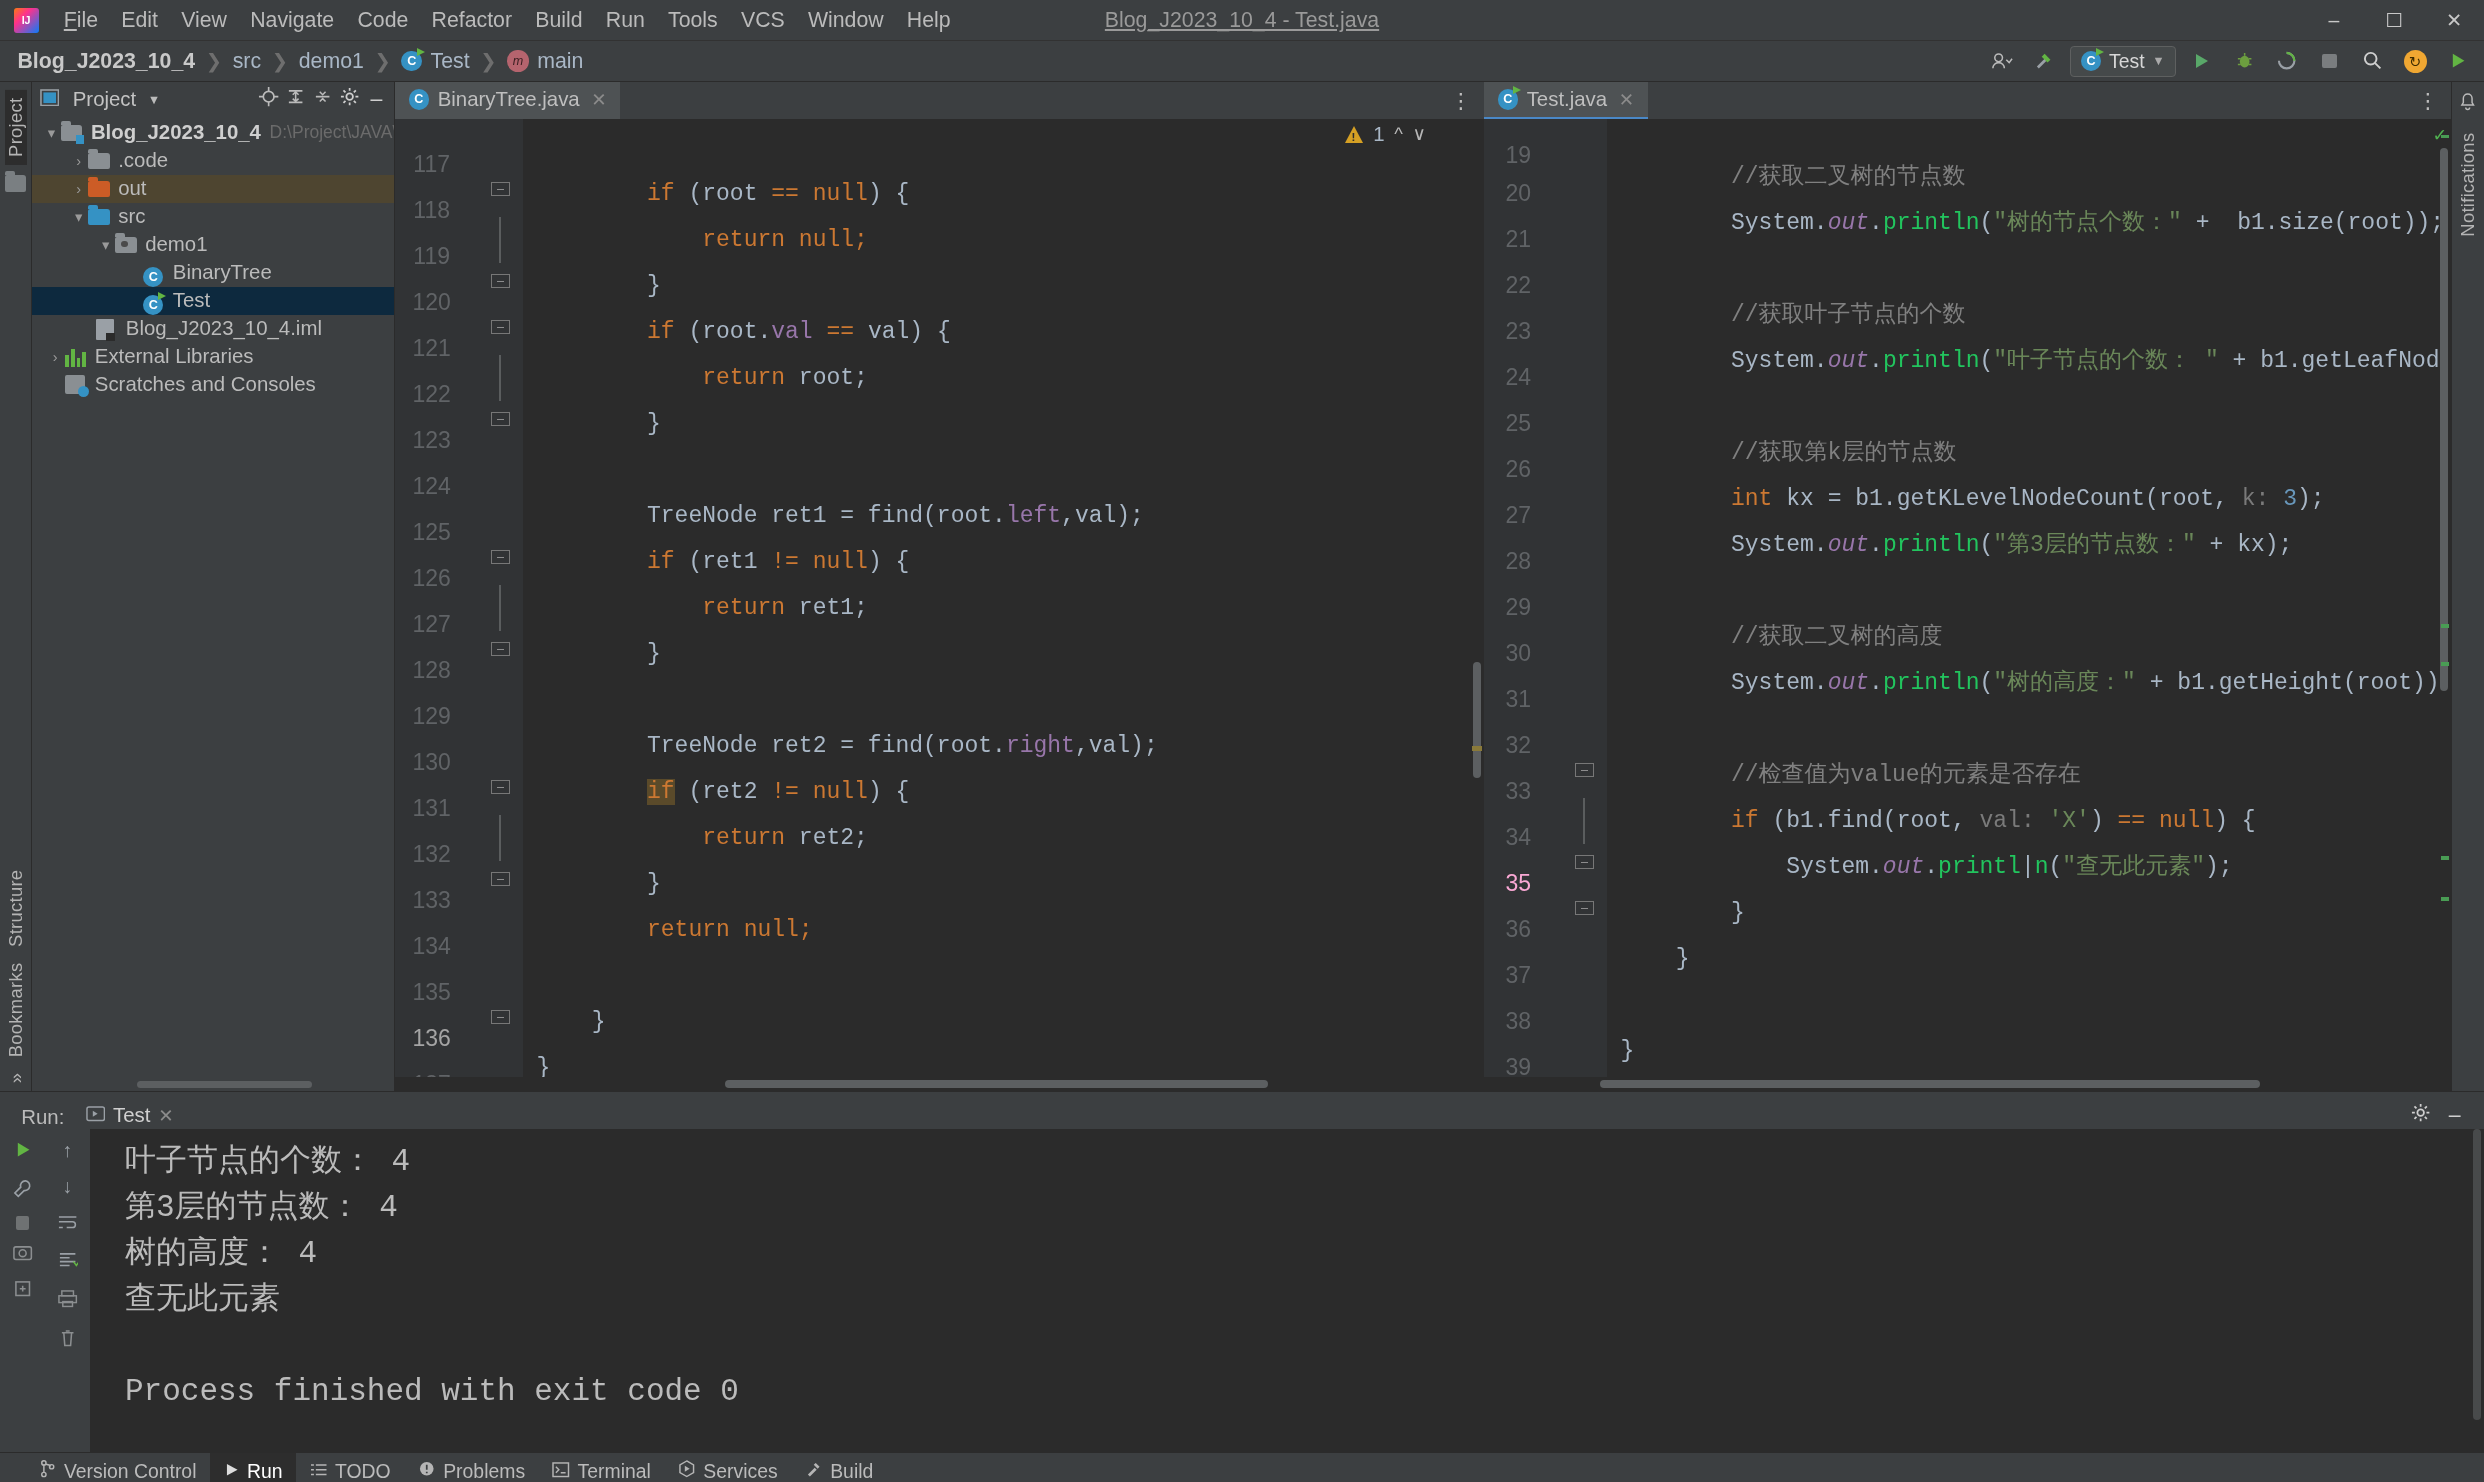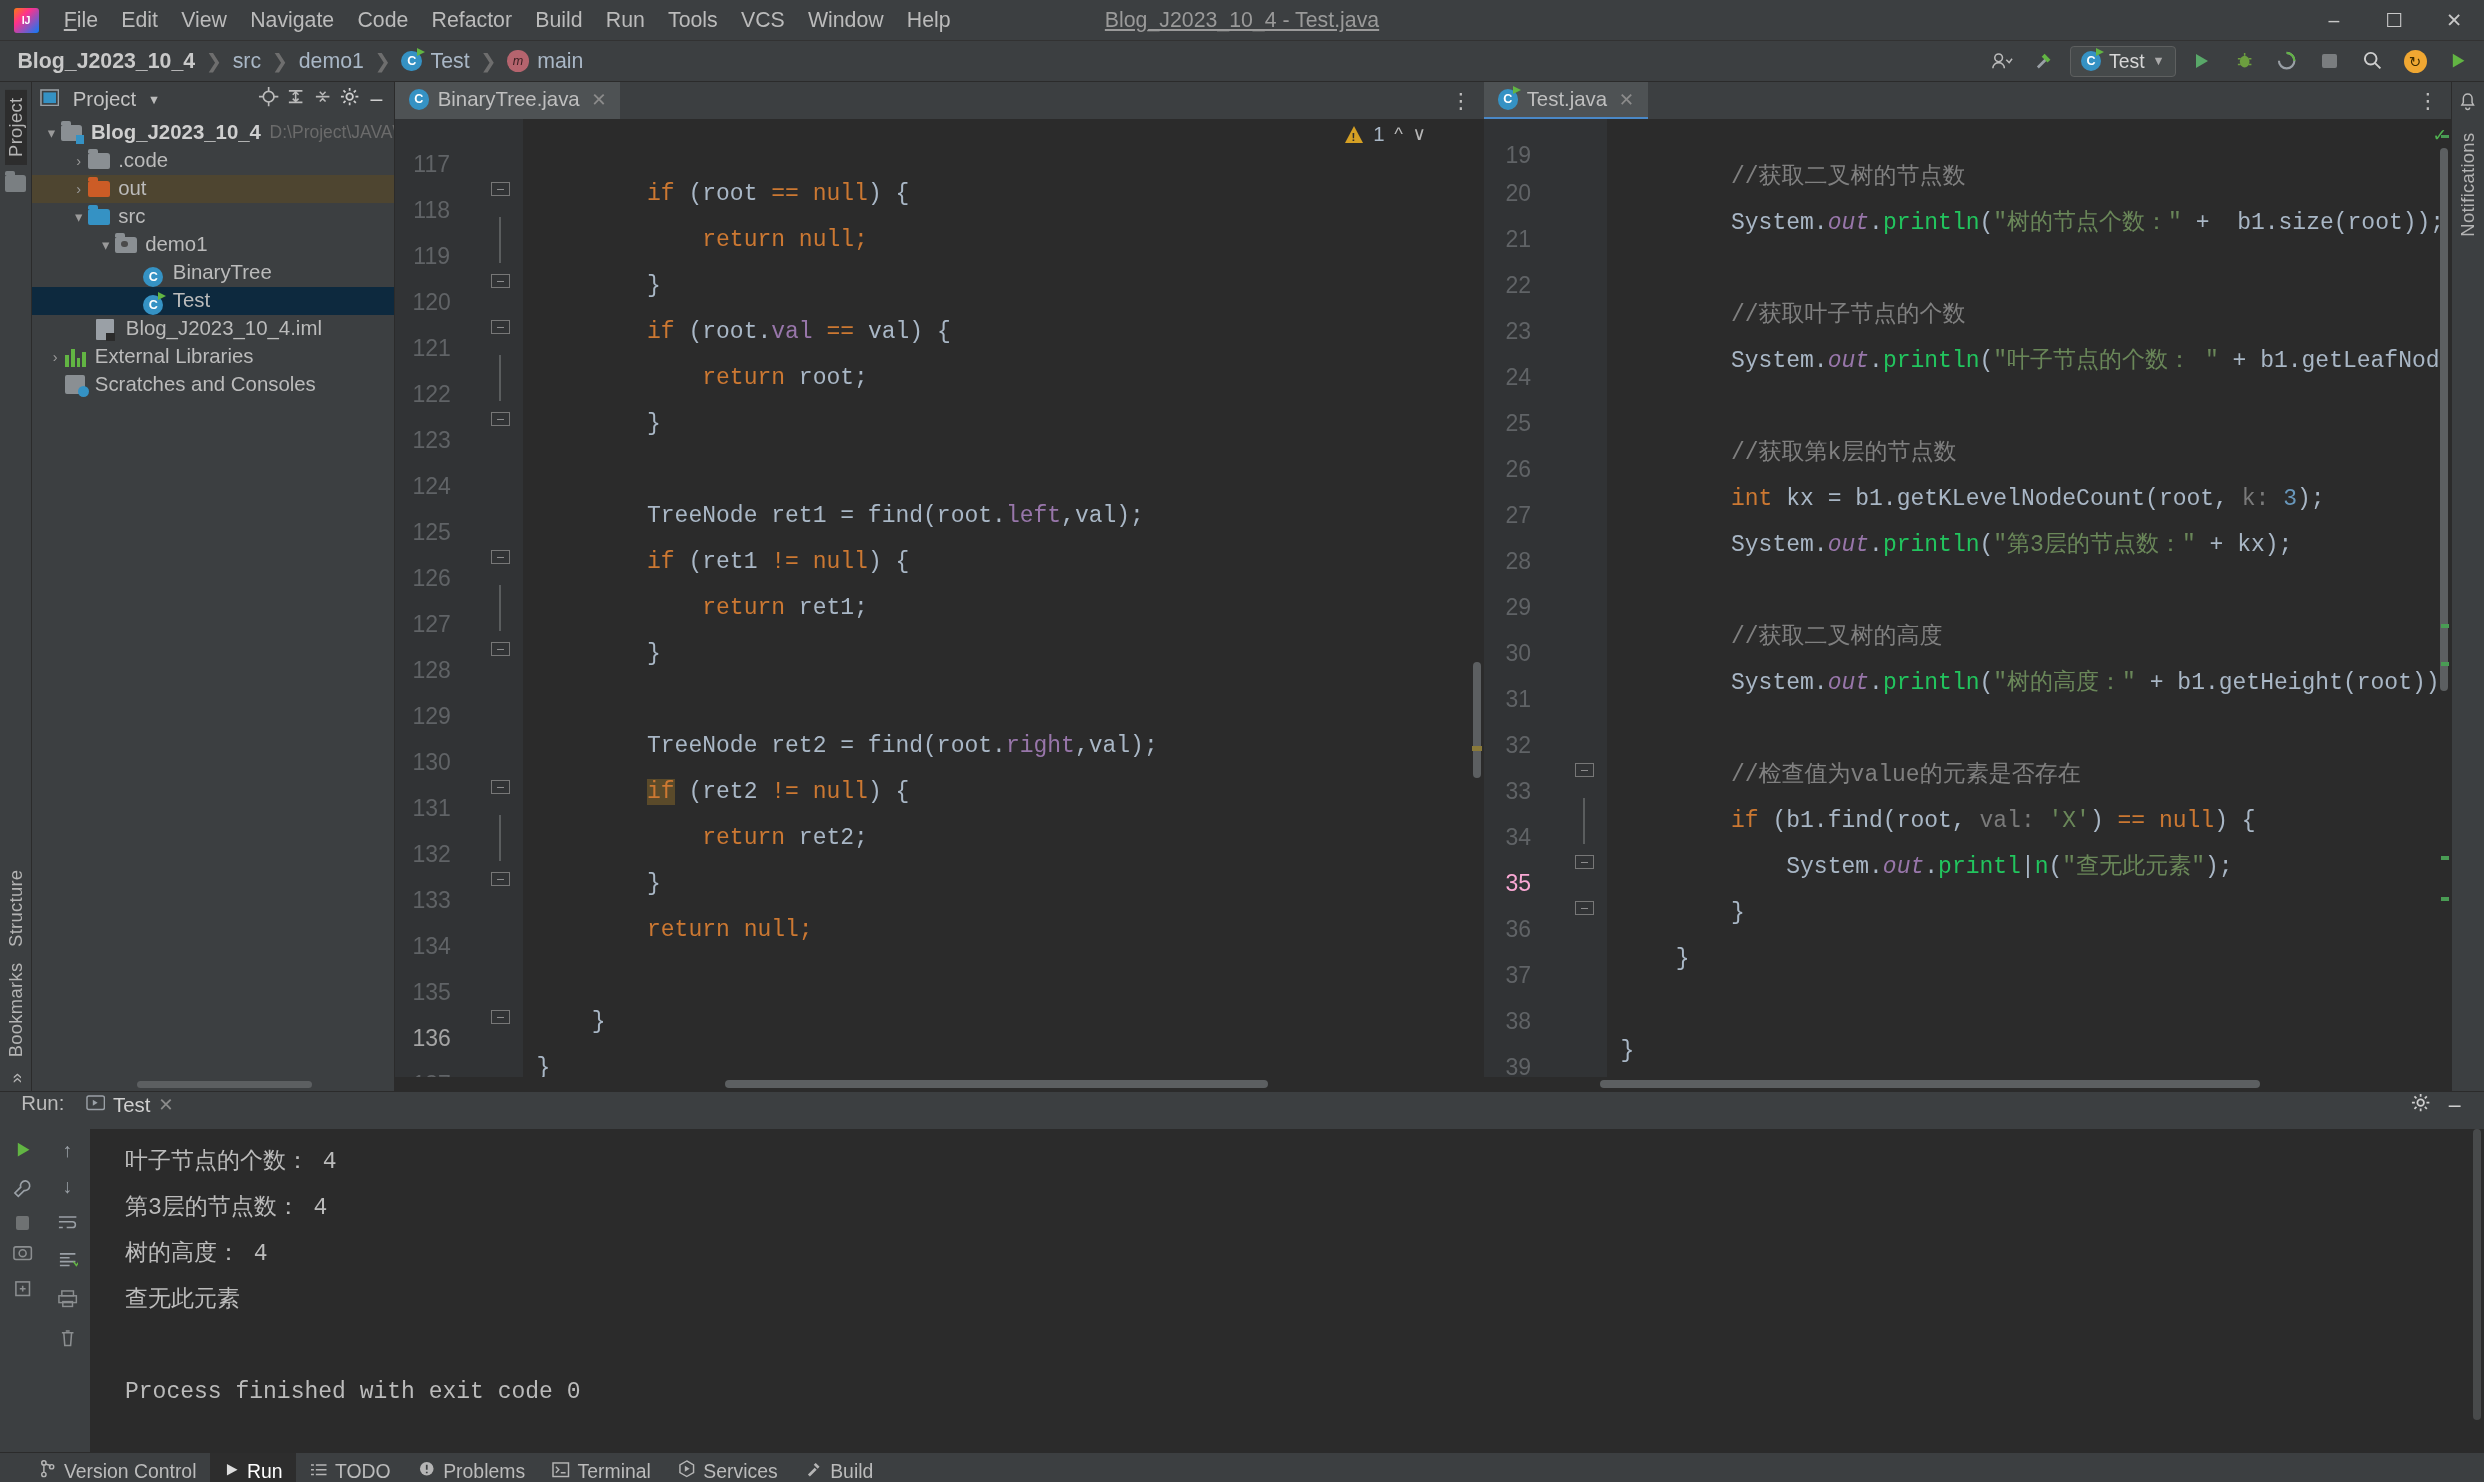--- a/index.html
+++ b/index.html
@@ -101,29 +101,29 @@
 
   
   .k{color:#cc7832;} .s{color:#6a8759;} .n{color:#6897bb;} .c{color:#808080;}
   .f{color:#22c55e;} .fld{color:#9876aa;} .t{color:#a9b7c6;}
   .hint{color:#7a7a7a;} .sel{background:#3a4b57;}
   .hl{background:#5a4a2a;}
 
   
   #runwin{height:361px;background:#3c3f41;display:flex;flex-direction:column;
     border-top:1px solid #2b2b2b;}
-  #runhead{height:37px;display:flex;align-items:flex-start;padding:0 9.7px 0 21.3px;gap:13.6px;}
+  #runhead{height:37px;display:flex;align-items:flex-end;padding:0 9.7px 0 21.3px;gap:13.6px;}
   #runhead .rlabel{font-size:20.4px;color:#bbbbbb;}
   .rtab{display:flex;align-items:center;gap:7.8px;font-size:20.4px;color:#d0d0d0;padding:1.9px 7.8px;}
   .rhead-right{margin-left:auto;display:flex;gap:17.5px;align-items:center;padding-right:13.6px;}
   #runbody{flex:1;display:flex;min-height:0;}
   .runstrip{width:45px;display:flex;flex-direction:column;align-items:center;gap:11.6px;padding-top:9.7px;flex:none;}
   .runstrip2{width:45px;display:flex;flex-direction:column;align-items:center;gap:13.6px;padding-top:9.7px;flex:none;}
   #console{flex:1;background:#2b2b2b;padding:9.7px 0 0 35px;overflow:hidden;position:relative;}
-  .oline{height:46px;line-height:46px;font-size:23px;color:#bbbbbb;white-space:pre;}
+  .oline{height:46px;line-height:46px;font-size:31px;color:#bbbbbb;white-space:pre;}
 
   
   #bottombar{height:37px;background:#3c3f41;display:flex;align-items:center;
     border-top:1px solid #2b2b2b;padding-left:25px;gap:0;}
   .bbtn{display:flex;align-items:center;gap:7.8px;font-size:19.4px;color:#bbbbbb;padding:3.9px 13.6px;height:37px;}
   .bbtn.active{background:#2d2d2d;color:#ffffff;}
 
   
   .folder{width:21.3px;height:16.5px;background:#8a8f93;border-radius:1.9px 2.9px 1.9px 1.9px;position:relative;display:inline-block;}
   .folder::before{content:"";position:absolute;top:-3.9px;left:0;width:9.7px;height:3.9px;

